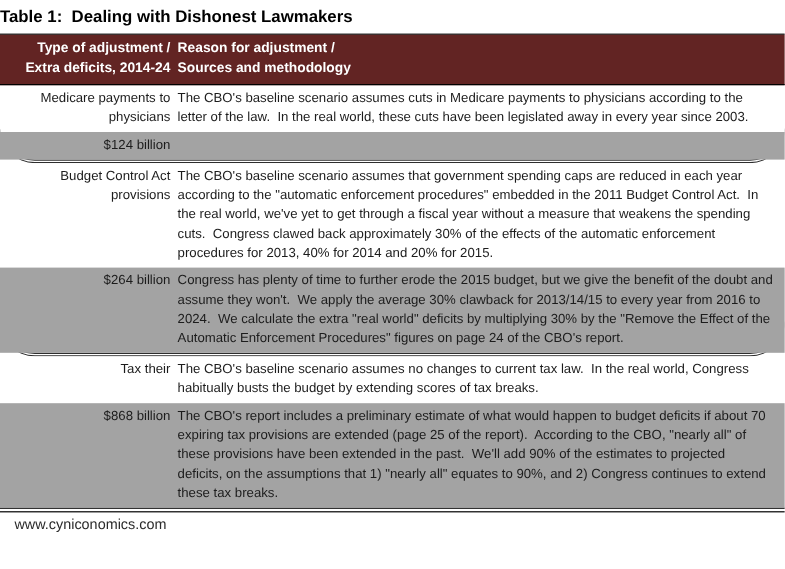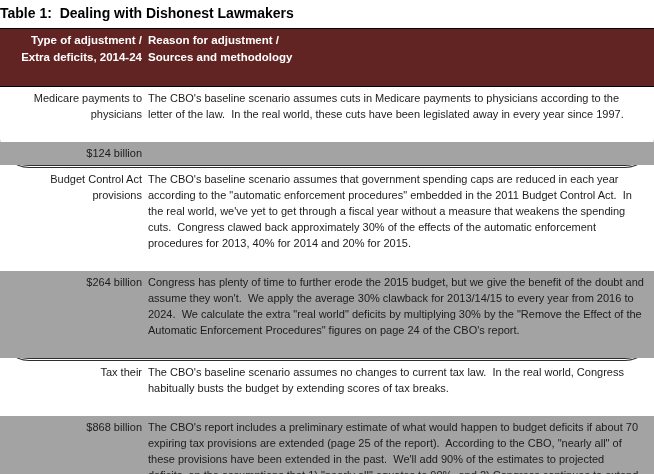--- a/index.html
+++ b/index.html
@@ -33,21 +33,21 @@
     display: grid;
     grid-template-columns: 148px 1fr;
   }
   .cell-type {
     padding: 3px 6px 4px 4px;
     font-size: 11px;
     line-height: 16px;
     text-align: right;
   }
   .cell-desc {
-    padding: 3px 10px 20px 0;
+    padding: 3px 10px 4px 0;
     font-size: 11px;
     line-height: 16px;
     white-space: pre-wrap;
   }
   .header-row {
     background: #622423;
     color: #ffffff;
     font-weight: bold;
     border-bottom: 1px solid #000000;
   }
@@ -82,21 +82,21 @@
     <div class="row header-row">
       <div class="cell-type">Type of adjustment /
 Extra deficits, 2014-24</div>
       <div class="cell-desc">Reason for adjustment /
 Sources and methodology</div>
     </div>
 
     <div class="section">
       <div class="row">
         <div class="cell-type">Medicare payments to physicians</div>
-        <div class="cell-desc">The CBO's baseline scenario assumes cuts in Medicare payments to physicians according to the letter of the law.  In the real world, these cuts have been legislated away in every year since 1997.</div>
+        <div class="cell-desc">The CBO's baseline scenario assumes cuts in Medicare payments to physicians according to the letter of the law.  In the real world, these cuts have been legislated away in every year since 2003.</div>
       </div>
       <div class="row shaded">
         <div class="cell-type">$124 billion</div>
       </div>
     </div>
 
     <div class="section">
       <div class="row">
         <div class="cell-type">Budget Control Act provisions</div>
         <div class="cell-desc">The CBO's baseline scenario assumes that government spending caps are reduced in each year according to the "automatic enforcement procedures" embedded in the 2011 Budget Control Act.  In the real world, we've yet to get through a fiscal year without a measure that weakens the spending cuts.  Congress clawed back approximately 30% of the effects of the automatic enforcement procedures for 2013, 40% for 2014 and 20% for 2015.</div>

